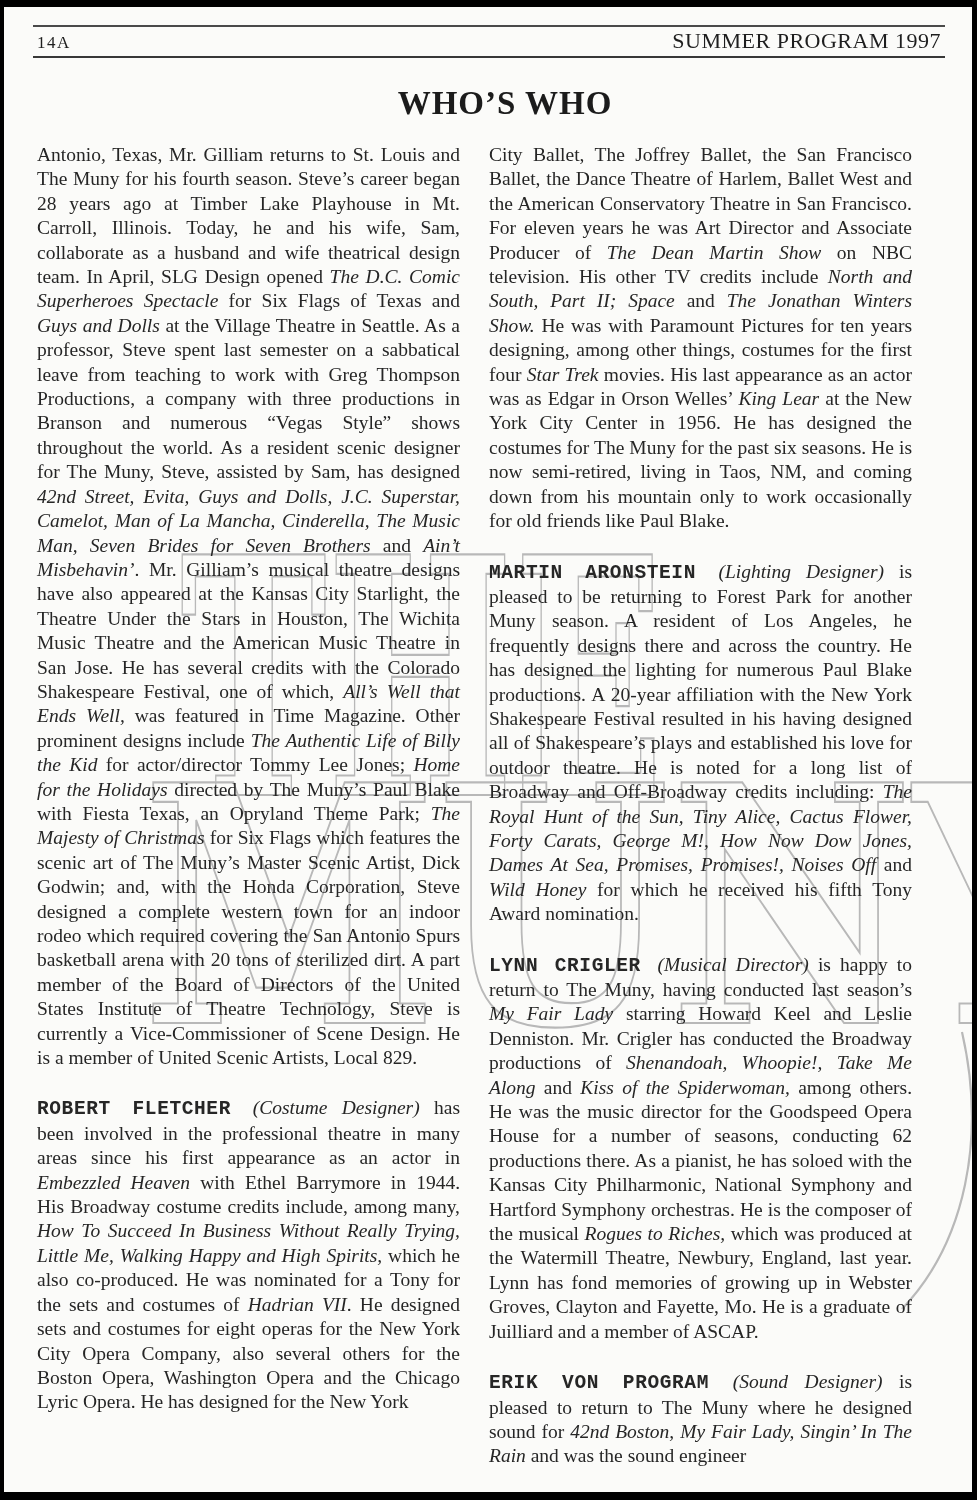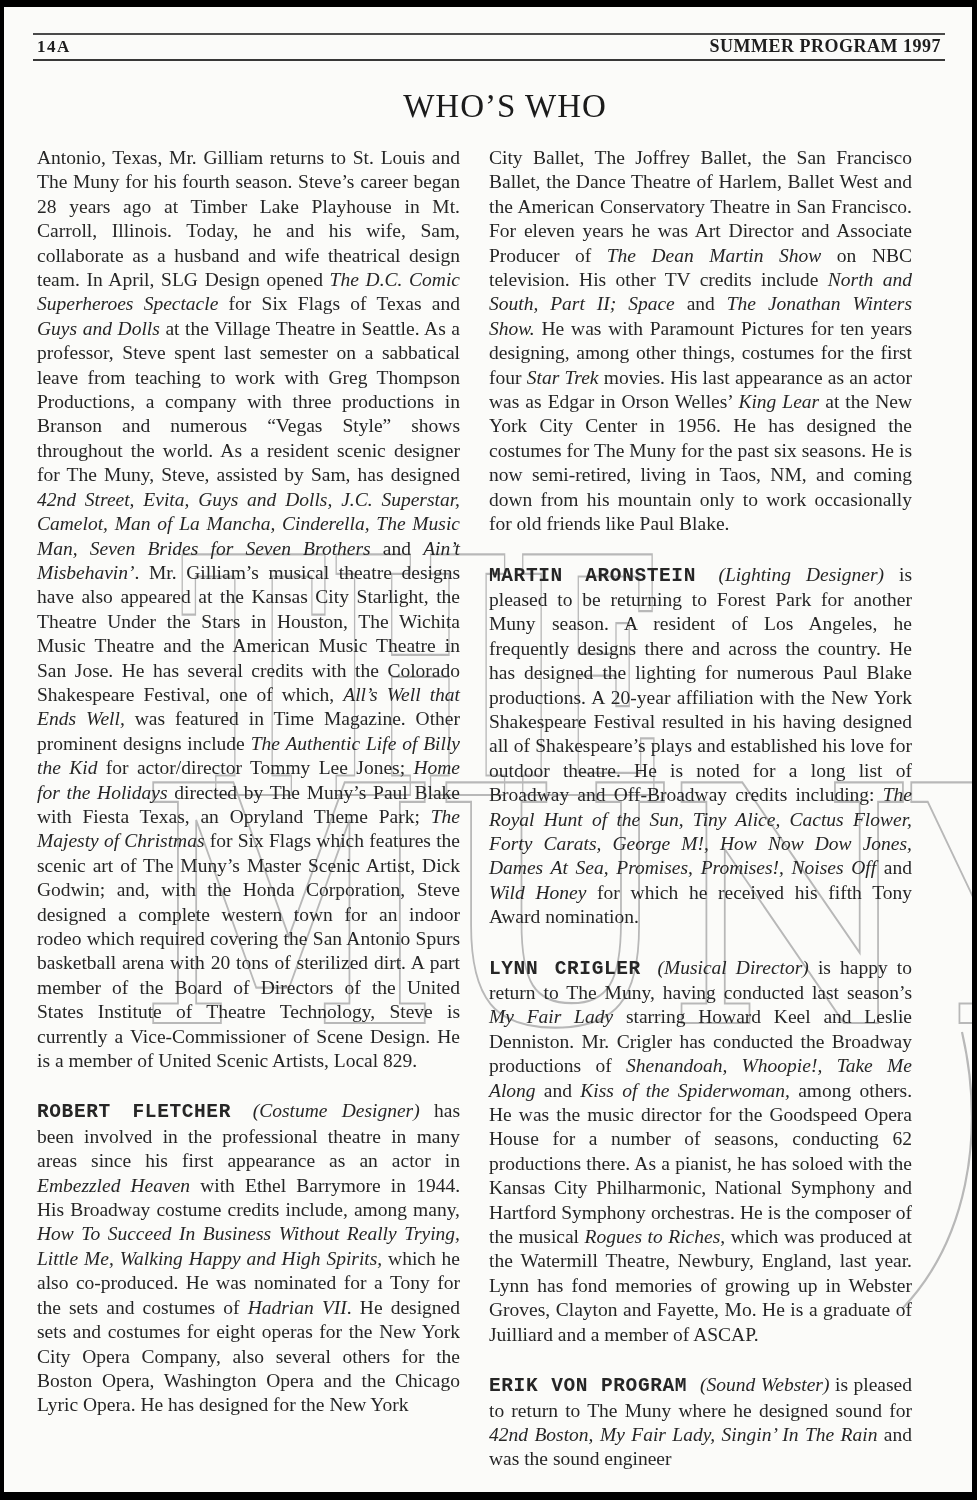--- a/index.html
+++ b/index.html
@@ -14,38 +14,38 @@
     position:absolute;
     top:7px;left:4px;right:5px;bottom:8px;
     background:#fbfbf9;
     overflow:hidden;
   }
   .watermark{
     position:absolute;top:0;left:0;
     pointer-events:none;
   }
   .content{position:relative;}
-  .header{margin:26px 27px 0 29px;font-weight:bold;}
+  .header{margin:18px 27px 0 29px;}
   .rule{height:2px;background:#383838;}
   .rule.soft{background:#4a4a4a;}
   .header-row{
     display:flex;justify-content:space-between;align-items:baseline;
     padding:1px 4px 2px 4px;
   }
   .pageno{
     font-size:17px;letter-spacing:1.5px;color:#1e1e1e;
   }
   .program{
-    font-size:18px;letter-spacing:0.5px;color:#1e1e1e;
+    font-size:22px;letter-spacing:0.5px;color:#1e1e1e;
   }
   .page-title{
     margin:27px 0 21px 0;
     text-align:center;
     font-size:33px;
-    font-weight:normal;
+    font-weight:bold;
     letter-spacing:1px;
     color:#1b1b1b;
     padding-left:34px;
   }
   .columns{
     display:flex;
     gap:29px;
     padding:0 60px 0 33px;
   }
   .col{flex:1;min-width:0;}
@@ -89,19 +89,19 @@
 
       <main class="columns">
         <div class="col">
             <p class="para"><span>Antonio, Texas, Mr. Gilliam returns to St. Louis and The Muny for his fourth season. Steve’s career began 28 years ago at Timber Lake Playhouse in Mt. Carroll, Illinois. Today, he and his wife, Sam, collaborate as a husband and wife theatrical design team. In April, SLG Design opened </span><span class="it">The D.C. Comic Superheroes Spectacle</span><span> for Six Flags of Texas and </span><span class="it">Guys and Dolls</span><span> at the Village Theatre in Seattle. As a professor, Steve spent last semester on a sabbatical leave from teaching to work with Greg Thompson Productions, a company with three productions in Branson and numerous “Vegas Style” shows throughout the world. As a resident scenic designer for The Muny, Steve, assisted by Sam, has designed </span><span class="it">42nd Street, Evita, Guys and Dolls, J.C. Superstar, Camelot, Man of La Mancha, Cinderella, The Music Man, Seven Brides for Seven Brothers</span><span> and </span><span class="it">Ain’t Misbehavin’</span><span>. Mr. Gilliam’s musical theatre designs have also appeared at the Kansas City Starlight, the Theatre Under the Stars in Houston, The Wichita Music Theatre and the American Music Theatre in San Jose. He has several credits with the Colorado Shakespeare Festival, one of which, </span><span class="it">All’s Well that Ends Well,</span><span> was featured in Time Magazine. Other prominent designs include </span><span class="it">The Authentic Life of Billy the Kid</span><span> for actor/director Tommy Lee Jones; </span><span class="it">Home for the Holidays</span><span> directed by The Muny’s Paul Blake with Fiesta Texas, an Opryland Theme Park; </span><span class="it">The Majesty of Christmas</span><span> for Six Flags which features the scenic art of The Muny’s Master Scenic Artist, Dick Godwin; and, with the Honda Corporation, Steve designed a complete western town for an indoor rodeo which required covering the San Antonio Spurs basketball arena with 20 tons of sterilized dirt. A part member of the Board of Directors of the United States Institute of Theatre Technology, Steve is currently a Vice-Commissioner of Scene Design. He is a member of United Scenic Artists, Local 829.</span></p>
             <p class="para"><span class="bd">ROBERT FLETCHER </span><span class="it">(Costume Designer)</span><span> has been involved in the professional theatre in many areas since his first appearance as an actor in </span><span class="it">Embezzled Heaven</span><span> with Ethel Barrymore in 1944. His Broadway costume credits include, among many, </span><span class="it">How To Succeed In Business Without Really Trying, Little Me, Walking Happy and High Spirits,</span><span> which he also co-produced. He was nominated for a Tony for the sets and costumes of </span><span class="it">Hadrian VII</span><span>. He designed sets and costumes for eight operas for the New York City Opera Company, also several others for the Boston Opera, Washington Opera and the Chicago Lyric Opera. He has designed for the New York</span></p>
           </div>
         <div class="col">
             <p class="para"><span>City Ballet, The Joffrey Ballet, the San Francisco Ballet, the Dance Theatre of Harlem, Ballet West and the American Conservatory Theatre in San Francisco. For eleven years he was Art Director and Associate Producer of </span><span class="it">The Dean Martin Show</span><span> on NBC television. His other TV credits include </span><span class="it">North and South, Part II; Space</span><span> and </span><span class="it">The Jonathan Winters Show.</span><span> He was with Paramount Pictures for ten years designing, among other things, costumes for the first four </span><span class="it">Star Trek</span><span> movies. His last appearance as an actor was as Edgar in Orson Welles’ </span><span class="it">King Lear</span><span> at the New York City Center in 1956. He has designed the costumes for The Muny for the past six seasons. He is now semi-retired, living in Taos, NM, and coming down from his mountain only to work occasionally for old friends like Paul Blake.</span></p>
             <p class="para"><span class="bd">MARTIN ARONSTEIN </span><span class="it">(Lighting Designer)</span><span> is pleased to be returning to Forest Park for another Muny season. A resident of Los Angeles, he frequently designs there and across the country. He has designed the lighting for numerous Paul Blake productions. A 20-year affiliation with the New York Shakespeare Festival resulted in his having designed all of Shakespeare’s plays and established his love for outdoor theatre. He is noted for a long list of Broadway and Off-Broadway credits including: </span><span class="it">The Royal Hunt of the Sun, Tiny Alice, Cactus Flower, Forty Carats, George M!, How Now Dow Jones, Dames At Sea, Promises, Promises!, Noises Off</span><span> and </span><span class="it">Wild Honey</span><span> for which he received his fifth Tony Award nomination.</span></p>
             <p class="para"><span class="bd">LYNN CRIGLER </span><span class="it">(Musical Director)</span><span> is happy to return to The Muny, having conducted last season’s </span><span class="it">My Fair Lady</span><span> starring Howard Keel and Leslie Denniston. Mr. Crigler has conducted the Broadway productions of </span><span class="it">Shenandoah, Whoopie!, Take Me Along</span><span> and </span><span class="it">Kiss of the Spiderwoman,</span><span> among others. He was the music director for the Goodspeed Opera House for a number of seasons, conducting 62 productions there. As a pianist, he has soloed with the Kansas City Philharmonic, National Symphony and Hartford Symphony orchestras. He is the composer of the musical </span><span class="it">Rogues to Riches,</span><span> which was produced at the Watermill Theatre, Newbury, England, last year. Lynn has fond memories of growing up in Webster Groves, Clayton and Fayette, Mo. He is a graduate of Juilliard and a member of ASCAP.</span></p>
-            <p class="para"><span class="bd">ERIK VON PROGRAM </span><span class="it">(Sound Webster)</span><span> is pleased to return to The Muny where he designed sound for </span><span class="it">42nd Boston, My Fair Lady, Singin’ In The Rain</span><span> and was the sound engineer</span></p>
+            <p class="para"><span class="bd">ERIK VON PROGRAM </span><span class="it">(Sound Designer)</span><span> is pleased to return to The Muny where he designed sound for </span><span class="it">42nd Boston, My Fair Lady, Singin’ In The Rain</span><span> and was the sound engineer</span></p>
           </div>
       </main>
 
     </div>
   </div>
 </div>
 
 </body></html>

